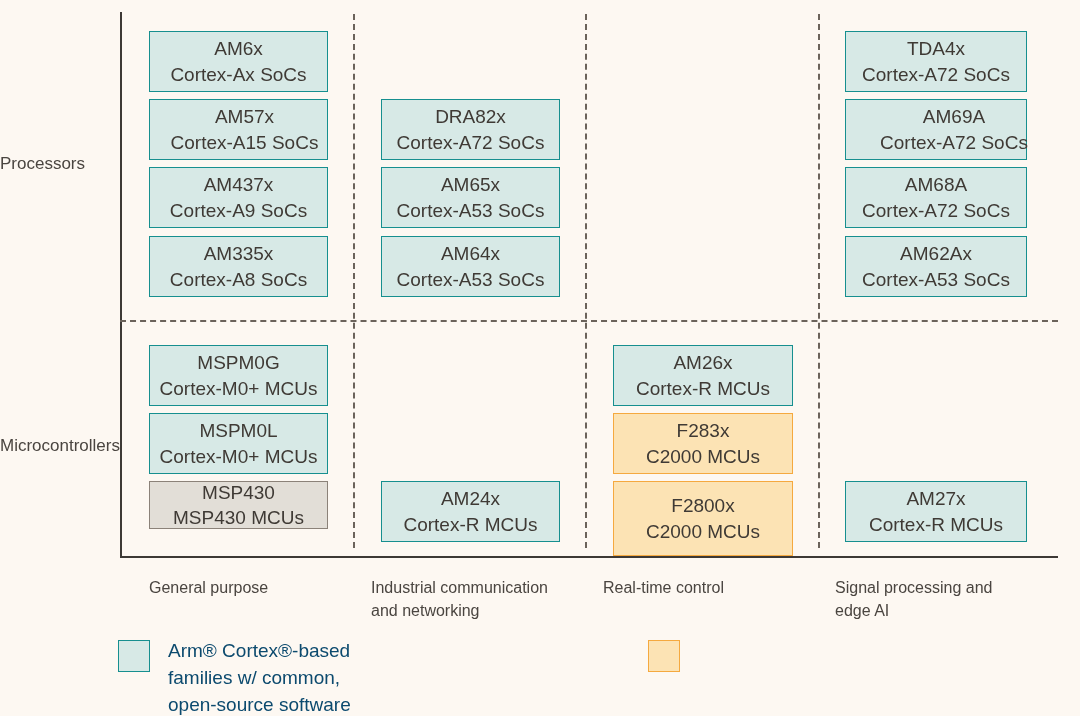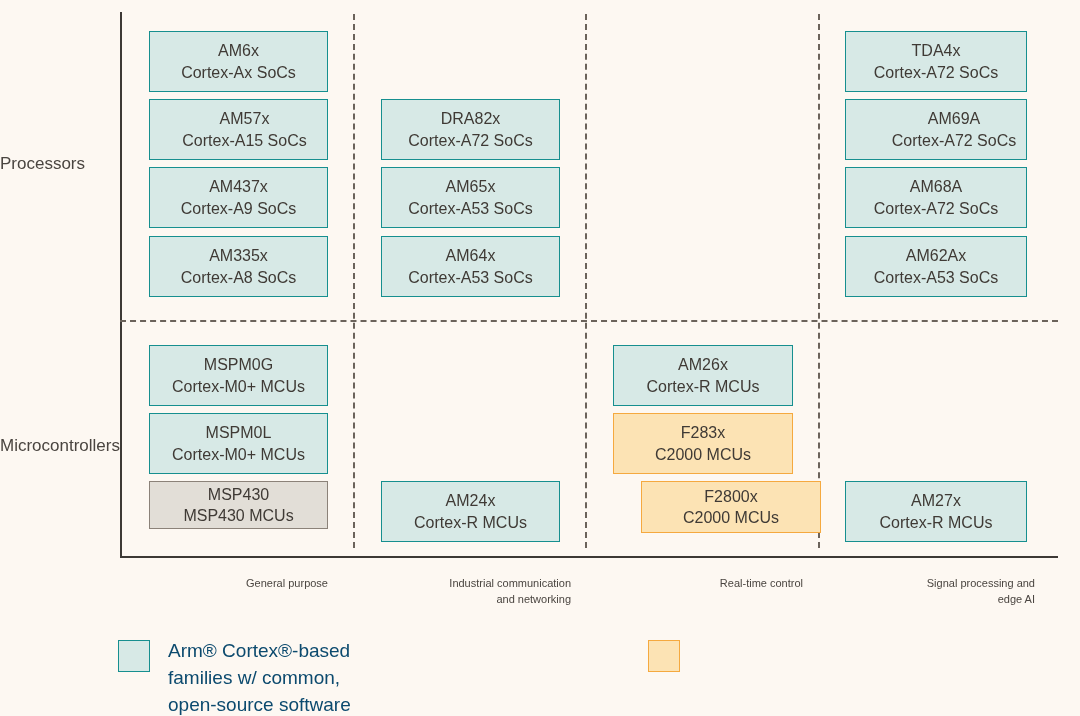--- a/index.html
+++ b/index.html
@@ -76,34 +76,34 @@
   .box {
     position: absolute;
     box-sizing: border-box;
     border: 1.5px solid;
     display: flex;
     flex-direction: column;
     align-items: center;
     justify-content: center;
     text-align: center;
     line-height: 1.32;
-    font-size: 16px;
+    font-size: 19px;
     color: #3f3a35;
   }
   .box .ln { display: block; white-space: nowrap; }
   .box.teal   { background: #d7e9e6; border-color: #168f8f; }
   .box.gray   { background: #e2ded7; border-color: #8b8279; }
   .box.orange { background: #fce3b4; border-color: #f5a93f; }
 
   
   .col-caption {
     position: absolute;
     top: 576px;
-    text-align: right;
-    font-size: 11px;
+    text-align: left;
+    font-size: 16px;
     line-height: 1.45;
     color: #4a4540;
   }
 
   
   .legend {
     position: absolute;
     left: 0;
     top: 636px;
     width: 1080px;
@@ -213,21 +213,21 @@
         <span class="ln">Cortex-R MCUs</span>
       </div>
       <div class="box teal" style="left: 613px; width: 180px; top: 345px; height: 61px;">
         <span class="ln">AM26x</span>
         <span class="ln">Cortex-R MCUs</span>
       </div>
       <div class="box orange" style="left: 613px; width: 180px; top: 413px; height: 61px;">
         <span class="ln">F283x</span>
         <span class="ln">C2000 MCUs</span>
       </div>
-      <div class="box orange" style="left: 641px; width: 180px; top: 481px; height: 52px;">
+      <div class="box orange" style="left: 613px; width: 180px; top: 481px; height: 75px;">
         <span class="ln">F2800x</span>
         <span class="ln">C2000 MCUs</span>
       </div>
       <div class="box teal" style="left: 845px; width: 182px; top: 481px; height: 61px;">
         <span class="ln">AM27x</span>
         <span class="ln">Cortex-R MCUs</span>
       </div>
     </div>
   <div id="captions-layer">
       <div class="col-caption" style="left: 149px; width: 179px;">

